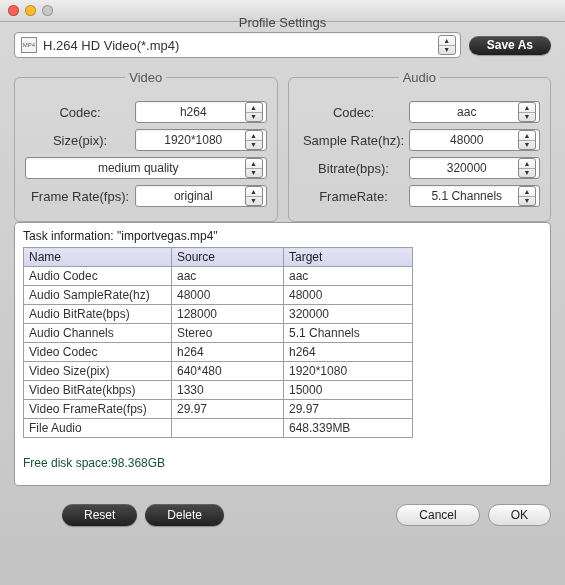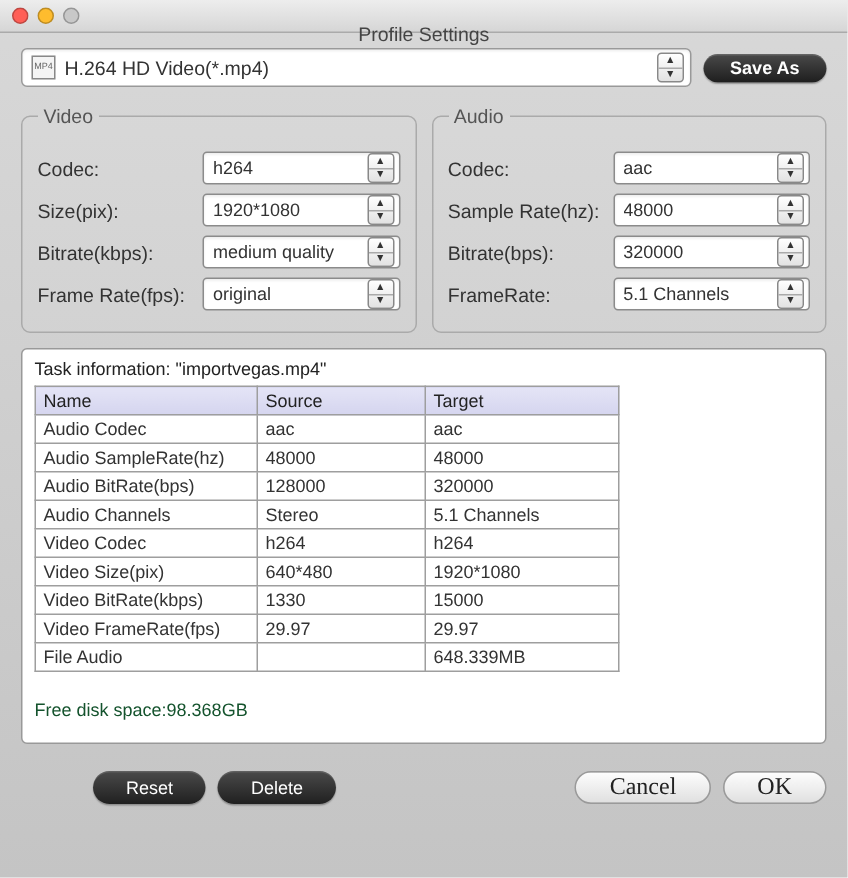--- a/index.html
+++ b/index.html
@@ -61,21 +61,21 @@
     color: #fff;
     border: none;
     border-radius: 12px;
     height: 19px;
     padding: 0 18px;
     font-size: 12px;
     font-weight: bold;
     box-shadow: 0 1px 1px rgba(0,0,0,.3), inset 0 1px 0 rgba(255,255,255,.15);
     cursor: pointer;
   }
-  .groups { display: flex; gap: 10px; margin-bottom: 10px;}
+  .groups { display: flex; gap: 10px;  text-align: center;}
   fieldset {
     flex: 1;
     border: 1px solid #aaa;
     border-radius: 6px;
     padding: 10px 10px 8px 10px;
     background: rgba(255,255,255,0.05);
   }
   legend { padding: 0 4px; color: #555; font-size: 13px;}
   .row { display: flex; align-items: center; margin: 6px 0; }
   .row label { width: 110px; color: #333; font-size: 13px;}
@@ -135,24 +135,23 @@
     font-size: 12px;
     cursor:pointer;
     box-shadow: 0 1px 1px rgba(0,0,0,.3), inset 0 1px 0 rgba(255,255,255,.12);
   }
   .btn-std {
     background: linear-gradient(#fdfdfd,#e0e0e0);
     border: 1px solid #9a9a9a;
     border-radius: 11px;
     height: 22px;
     padding: 0 22px;
-    font-size: 16px;
+    font-size: 12px;
     cursor:pointer;
     color:#222;
-    font-family:Liberation Serif, serif;
   }
 </style>
 </head>
 <body>
 
 <div class="titlebar">
   <div class="traffic-lights">
     <div class="tl red"></div>
     <div class="tl yellow"></div>
     <div class="tl green"></div>
@@ -191,21 +190,20 @@
         <label>Size(pix):</label>
         <div class="combo">
           <span class="val">1920*1080</span>
           <div class="stepper">
               <span>▲</span>
               <span>▼</span>
             </div>
         </div>
       </div>
       <div class="row">
-        <label>Bitrate(kbps):</label>
         <div class="combo">
           <span class="val">medium quality</span>
           <div class="stepper">
               <span>▲</span>
               <span>▼</span>
             </div>
         </div>
       </div>
       <div class="row">
         <label>Frame Rate(fps):</label>

